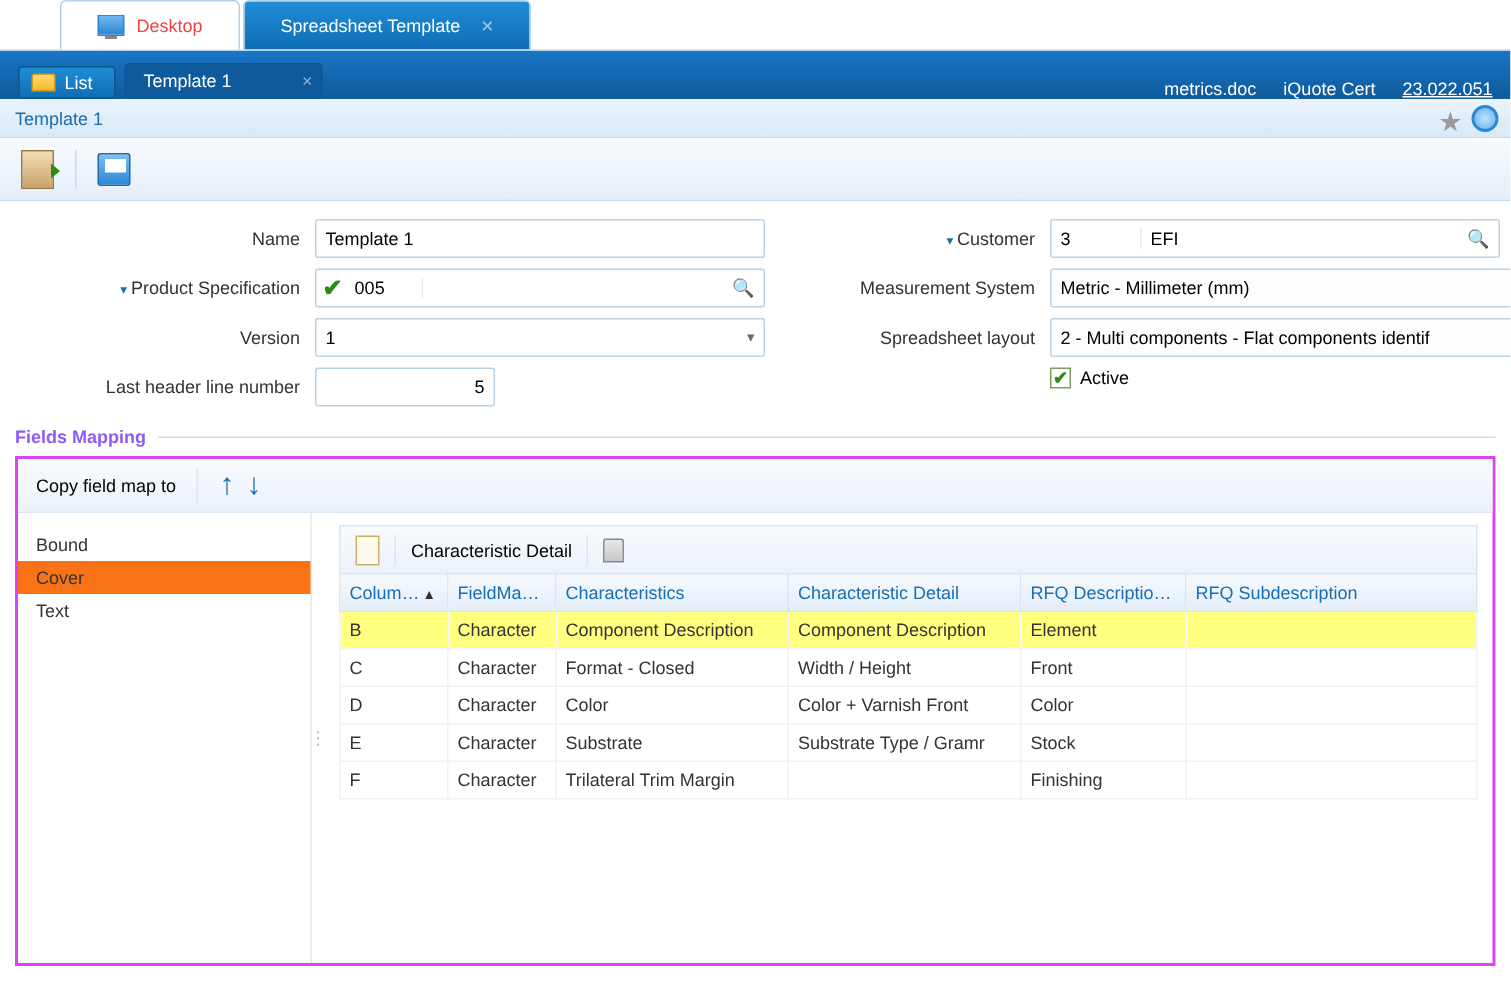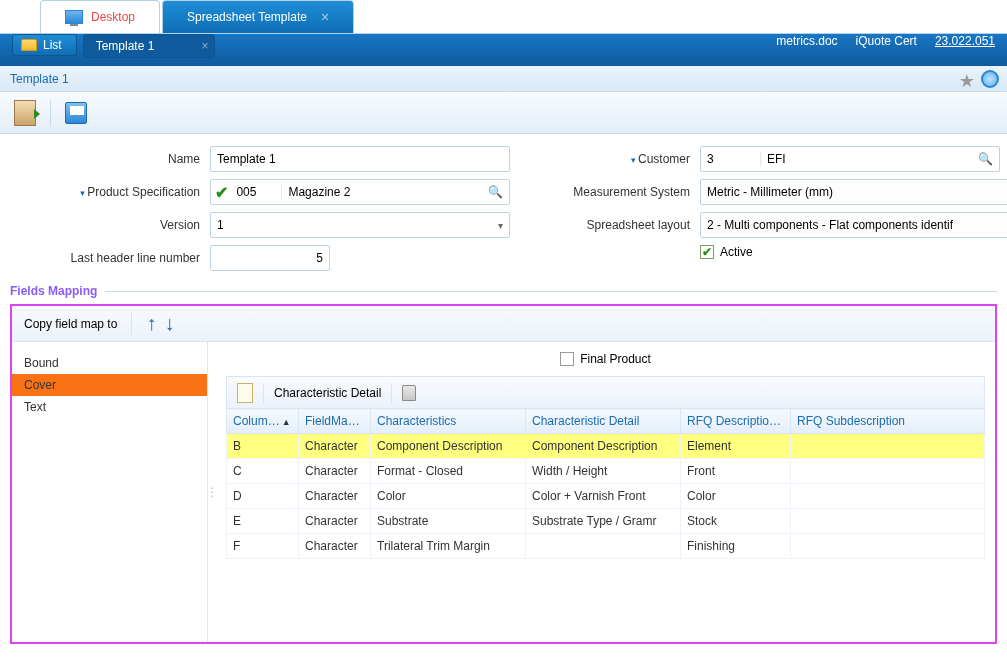--- a/index.html
+++ b/index.html
@@ -4,21 +4,21 @@
 <style>
 * { box-sizing: border-box; margin: 0; padding: 0; font-family: Arial, sans-serif; font-size: 12px; }
 body { background: #fff; width: 1007px; height: 668px; overflow: hidden; }
 
 .tabs-top { display: flex; background: #fff; border-bottom: 1px solid #b2d2e8; }
 .tab { padding: 8px 24px; cursor: pointer; border: 1px solid #b2d2e8; border-bottom: none; border-top-left-radius: 4px; border-top-right-radius: 4px; display: flex; align-items: center; gap: 8px; }
 .tab.inactive { background: #fff; color: #ef4444; margin-left: 40px; }
 .tab.active { background: linear-gradient(#1f8dd6, #0f6eb5); color: #fff; margin-left: 2px; }
 .tab-close { color: rgba(255,255,255,0.6); font-size: 14px; margin-left: 6px; }
 
-.subbar { background: linear-gradient(#1976c4, #0f5a9c); height: 32px; display: flex; align-items: flex-start; padding: 0 12px; color: #fff; }
+.subbar { background: linear-gradient(#1976c4, #0f5a9c); height: 32px; display: flex; align-items: flex-end; padding: 0 12px; color: #fff; }
 .list-btn { background: linear-gradient(#1f8dd6,#0f6eb5); border: 1px solid #0c5690; border-radius: 3px; padding: 3px 14px 3px 8px; color: #fff; display: flex; align-items: center; gap: 6px; cursor: pointer; }
 .template-tag { background: #0f5a9c; border: 1px solid #0c5690; border-radius: 3px; padding: 4px 60px 4px 12px; color: #fff; margin-left: 6px; position: relative; }
 .template-tag-close { position: absolute; right: 6px; top: 4px; color: rgba(255,255,255,0.5); cursor: pointer; }
 .right-links { margin-left: auto; display: flex; gap: 18px; }
 .right-links span { color: #fff; text-decoration: none; }
 .right-links .underline { text-decoration: underline; }
 
 .breadcrumb { background: linear-gradient(#eaf3fb,#d8e9f7); height: 26px; display: flex; align-items: center; padding: 0 10px; color: #1b6cb0; border-bottom: 1px solid #c8dced; position: relative;}
 .breadcrumb .icons { position: absolute; right: 8px; top: 4px; display:flex; gap:6px; }
 
@@ -136,21 +136,20 @@
         <div class="lbl">Name</div>
         <div class="field">
             <input value="Template 1" style="">
           </div>
       </div>
       <div class="form-row">
         <div class="lbl req">Product Specification</div>
         <div class="field" style="display:flex;gap:0;padding:0;">
           <span class="greencheck" style="padding:0 4px;">✔</span>
           <input style="width: 50px; padding: 0px 4px; border-right: 1px solid rgb(224, 233, 242);" value="005">
-          <input style="flex: 1 1 0%; padding: 0px 6px;" value="Magazine 2">
           <span class="search-icon">🔍</span>
         </div>
       </div>
       <div class="form-row">
         <div class="lbl">Version</div>
         <div class="field">
           <input value="1" style="">
           <span class="caret">▾</span>
         </div>
       </div>
@@ -208,24 +207,20 @@
     <span class="arrow-btn">↓</span>
   </div>
   <div class="mapping-body">
     <div class="side-list" id="side-list">
         <div class="side-item">Bound</div>
         <div class="side-item selected">Cover</div>
         <div class="side-item">Text</div>
       </div>
     <div class="splitter">⋮</div>
     <div class="grid-area">
-      <div class="final-row">
-        <span class="chkbox"></span>
-        <span>Final Product</span>
-      </div>
       <div class="grid-toolbar">
         <span class="new-icon"></span>
         <span class="sep"></span>
         <span>Characteristic Detail</span>
         <span class="sep"></span>
         <span class="trash-icon"></span>
       </div>
       <table class="grid">
         <colgroup>
             <col style="width:72px">

